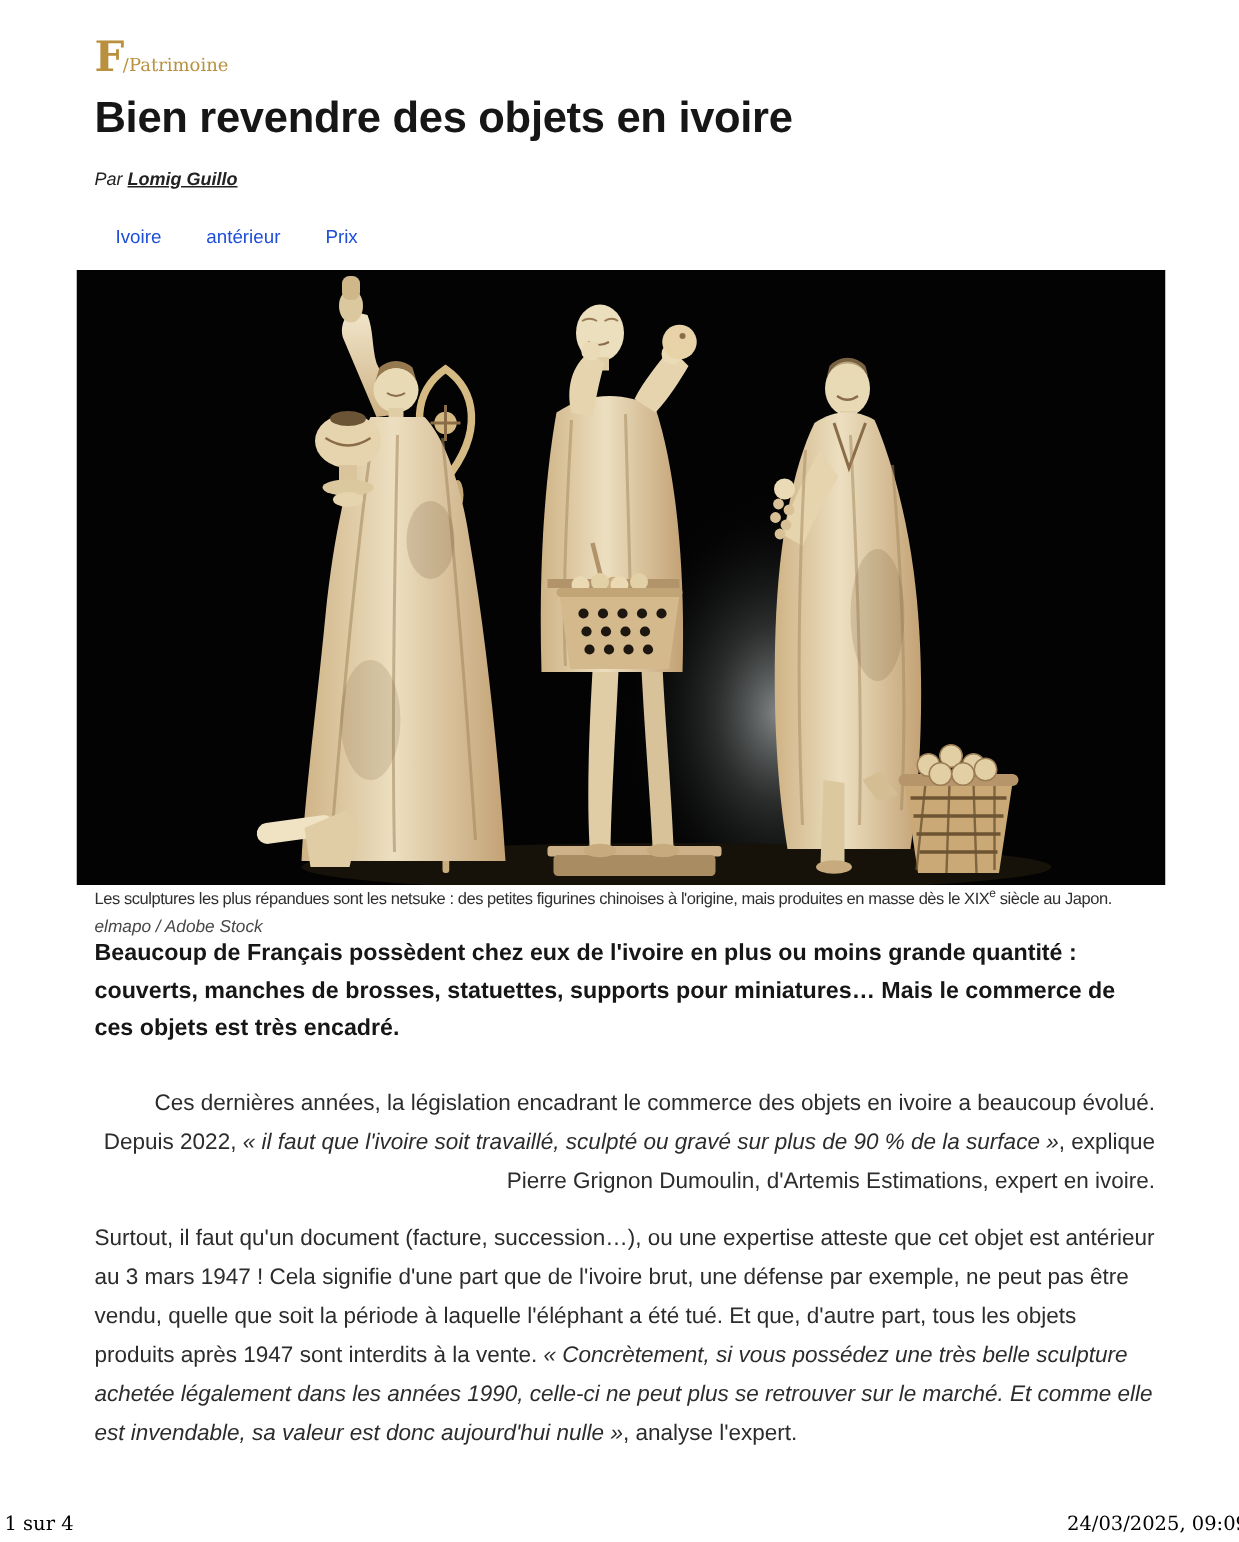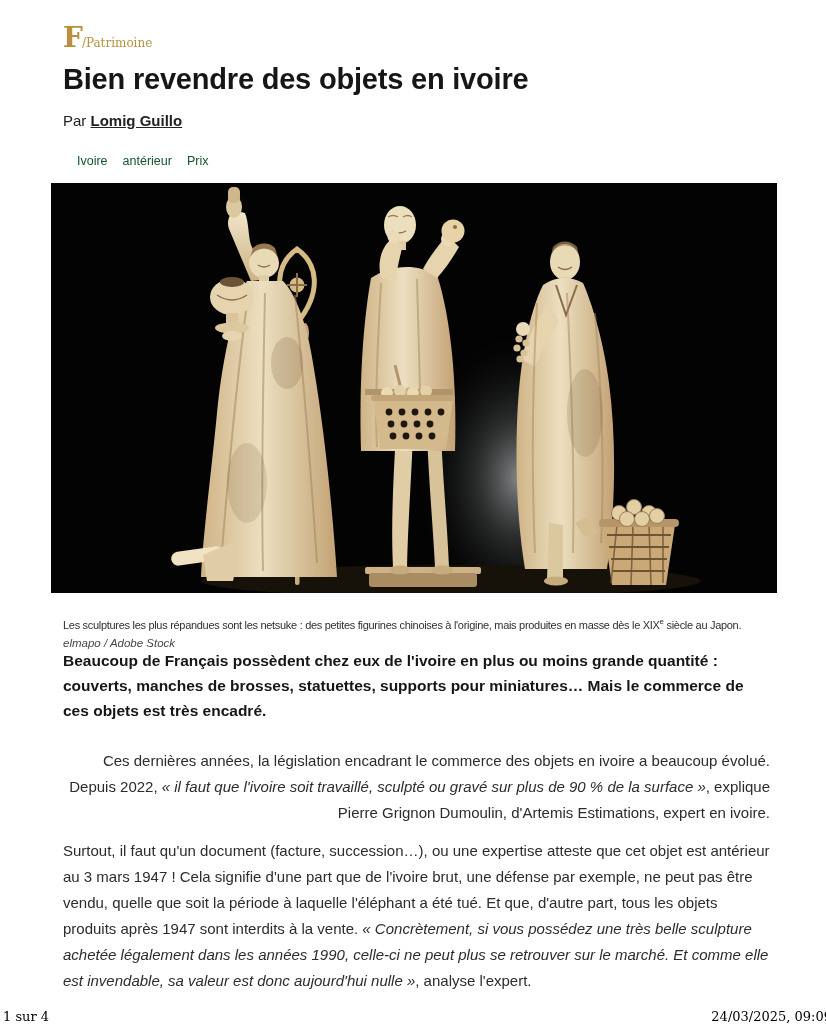--- a/index.html
+++ b/index.html
@@ -11,30 +11,30 @@
   }
   .content{padding:24px 56px 0 63px;}
 
   
   .masthead{display:flex;align-items:baseline;color:#b8903e;font-family:"DejaVu Serif",serif;}
   .logo-f{font-size:28px;font-weight:700;line-height:1;letter-spacing:-1px;}
   .logo-section{font-size:12px;line-height:1;}
 
   
   .headline{margin:9px 0 0;font-size:29px;font-weight:700;color:#161616;letter-spacing:-.2px;line-height:1.3;}
-  .byline{margin-top:13px;font-size:15px;color:#222;}
+  .byline{margin-top:13px;font-size:12px;color:#222;font-style:italic;}
   .byline .author{font-weight:700;text-decoration:underline;color:#222;cursor:pointer;}
   .published{margin-top:9px;font-size:13.5px;color:#242424;}
-  .tags{margin:25px 0 0 14px;display:flex;gap:15px;font-size:12.5px;color:#14532d;}
+  .tags{margin:25px 0 0 14px;display:flex;gap:30px;font-size:12.5px;color:#1d4ed8;}
   .tags span{cursor:pointer;}
 
   
   .figure{margin:15px 0 0 -12px;width:726px;}
   .figure svg{display:block;}
-  .caption{margin-top:23px;font-size:11px;letter-spacing:-.3px;color:#2f2f2f;white-space:nowrap;overflow:hidden;line-height:1.45;}
+  .caption{margin-top:0;font-size:11px;letter-spacing:-.3px;color:#2f2f2f;white-space:nowrap;overflow:hidden;line-height:1.45;}
   .caption sup{font-size:8px;}
   .credit{margin-top:4px;font-size:11.5px;font-style:italic;color:#474747;}
 
   
   .standfirst{font-size:15.5px;font-weight:700;line-height:1.6;color:#161616;max-width:710px;}
   p.body{margin:0;max-width:708px;font-size:15px;line-height:1.74;color:#2c2c2c;}
   p.body.first{margin-top:24px;text-align:right;}
   p.body + p.body{margin-top:12px;}
   p.body em{font-style:italic;}
 

